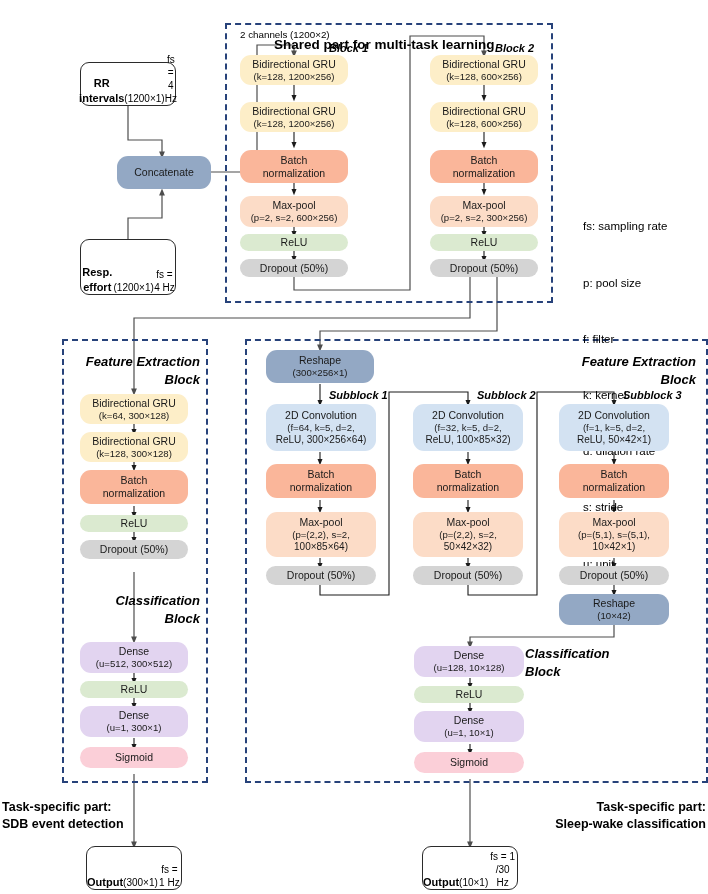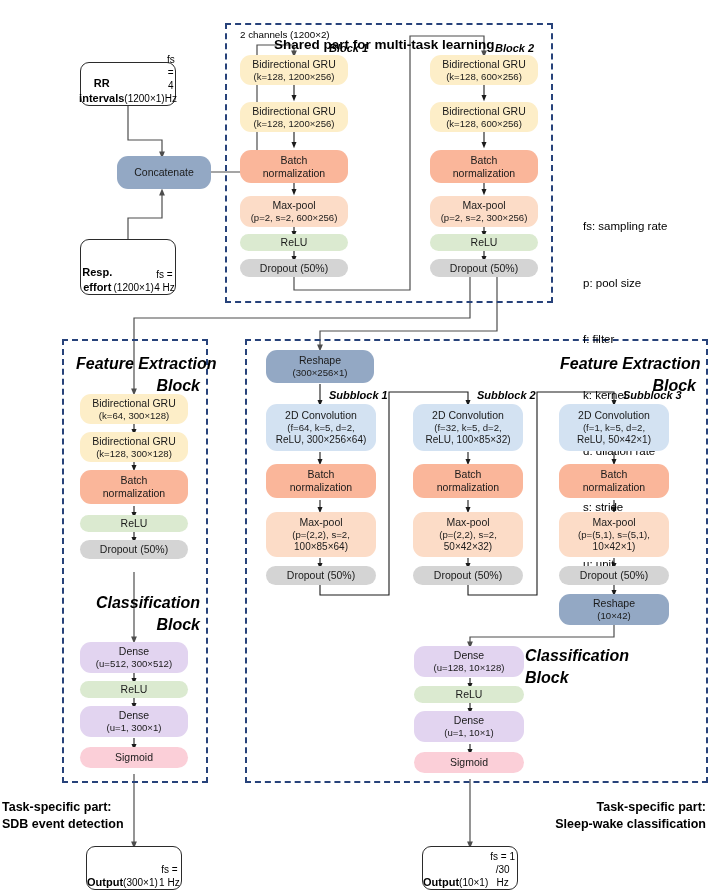--- a/index.html
+++ b/index.html
@@ -38,21 +38,21 @@
   .capsule .t3{font-size:10px;}
 
   
   .dashed{position:absolute;box-sizing:border-box;
           border:2.2px dashed #27427a;background:transparent;}
 
   
   .lbl{position:absolute;white-space:pre;}
   .title-top{font-weight:bold;font-size:13.5px;margin-top:36px;}
   .grp{font-style:italic;font-weight:bold;font-size:11px;}
-  .grp2{font-style:italic;font-weight:bold;font-size:16px;line-height:1.35;}
+  .grp2{font-style:italic;font-weight:bold;font-size:13px;line-height:1.35;}
   .small{font-size:9.8px;}
   .legend{font-size:11.5px;line-height:1.63;}
   .task{font-weight:bold;font-size:12.5px;line-height:1.35;}
   .task.right{text-align:right;}
 </style>
 </head>
 <body>
 
 <div id="canvas">
 

